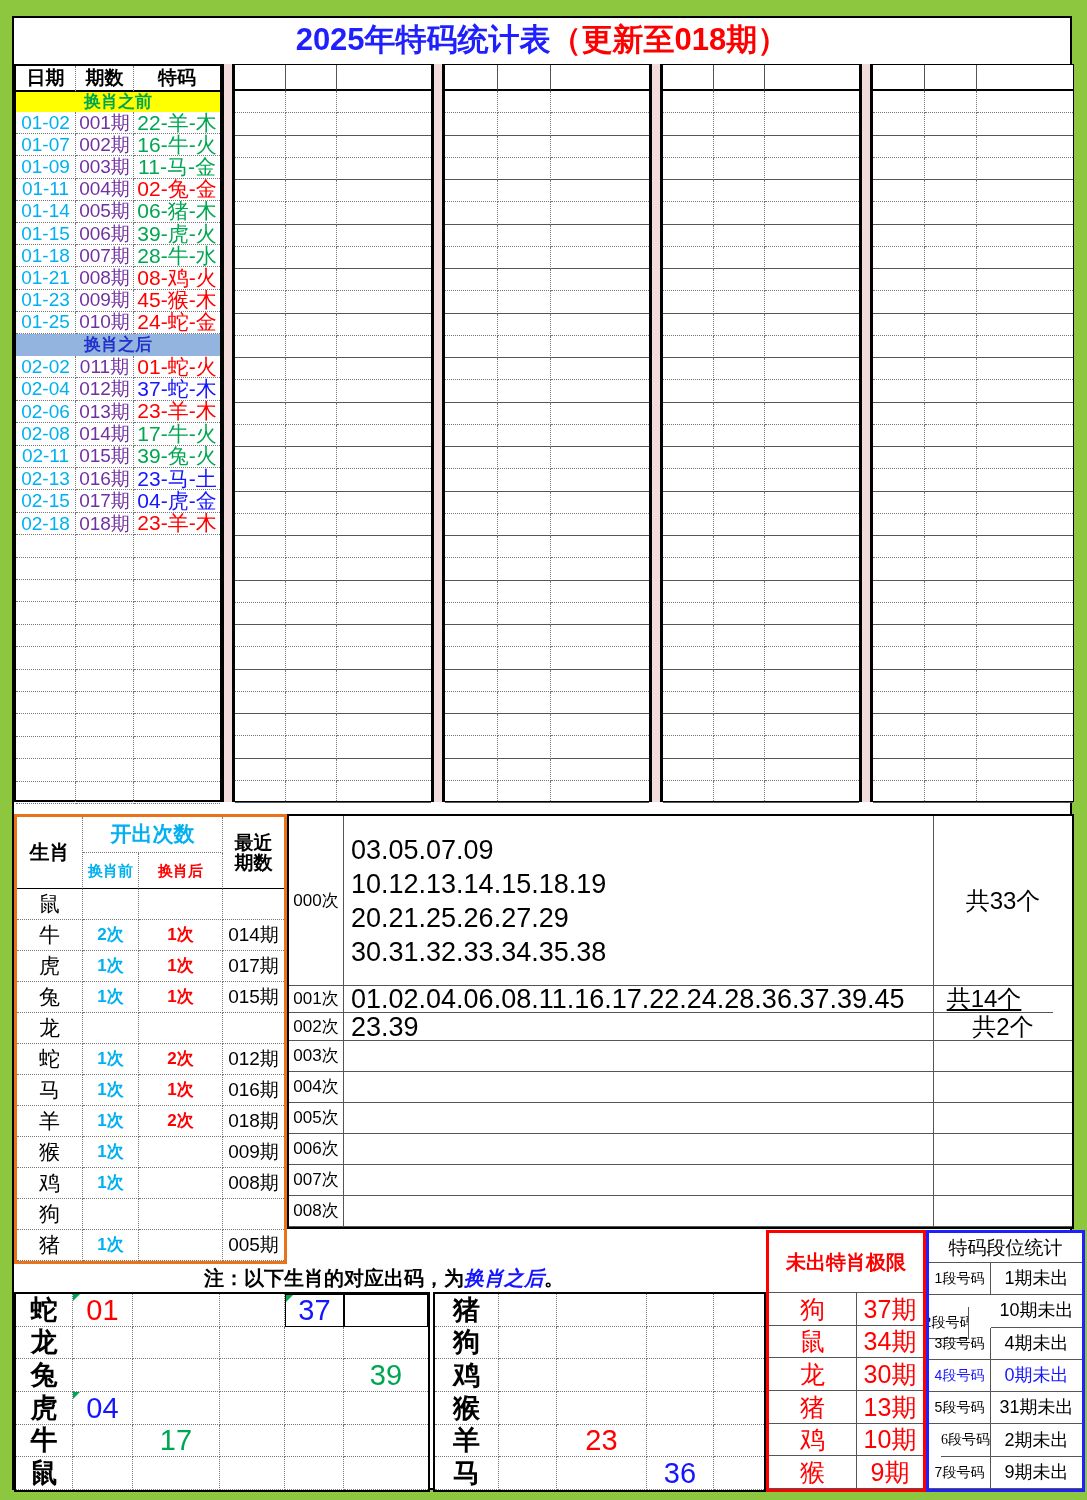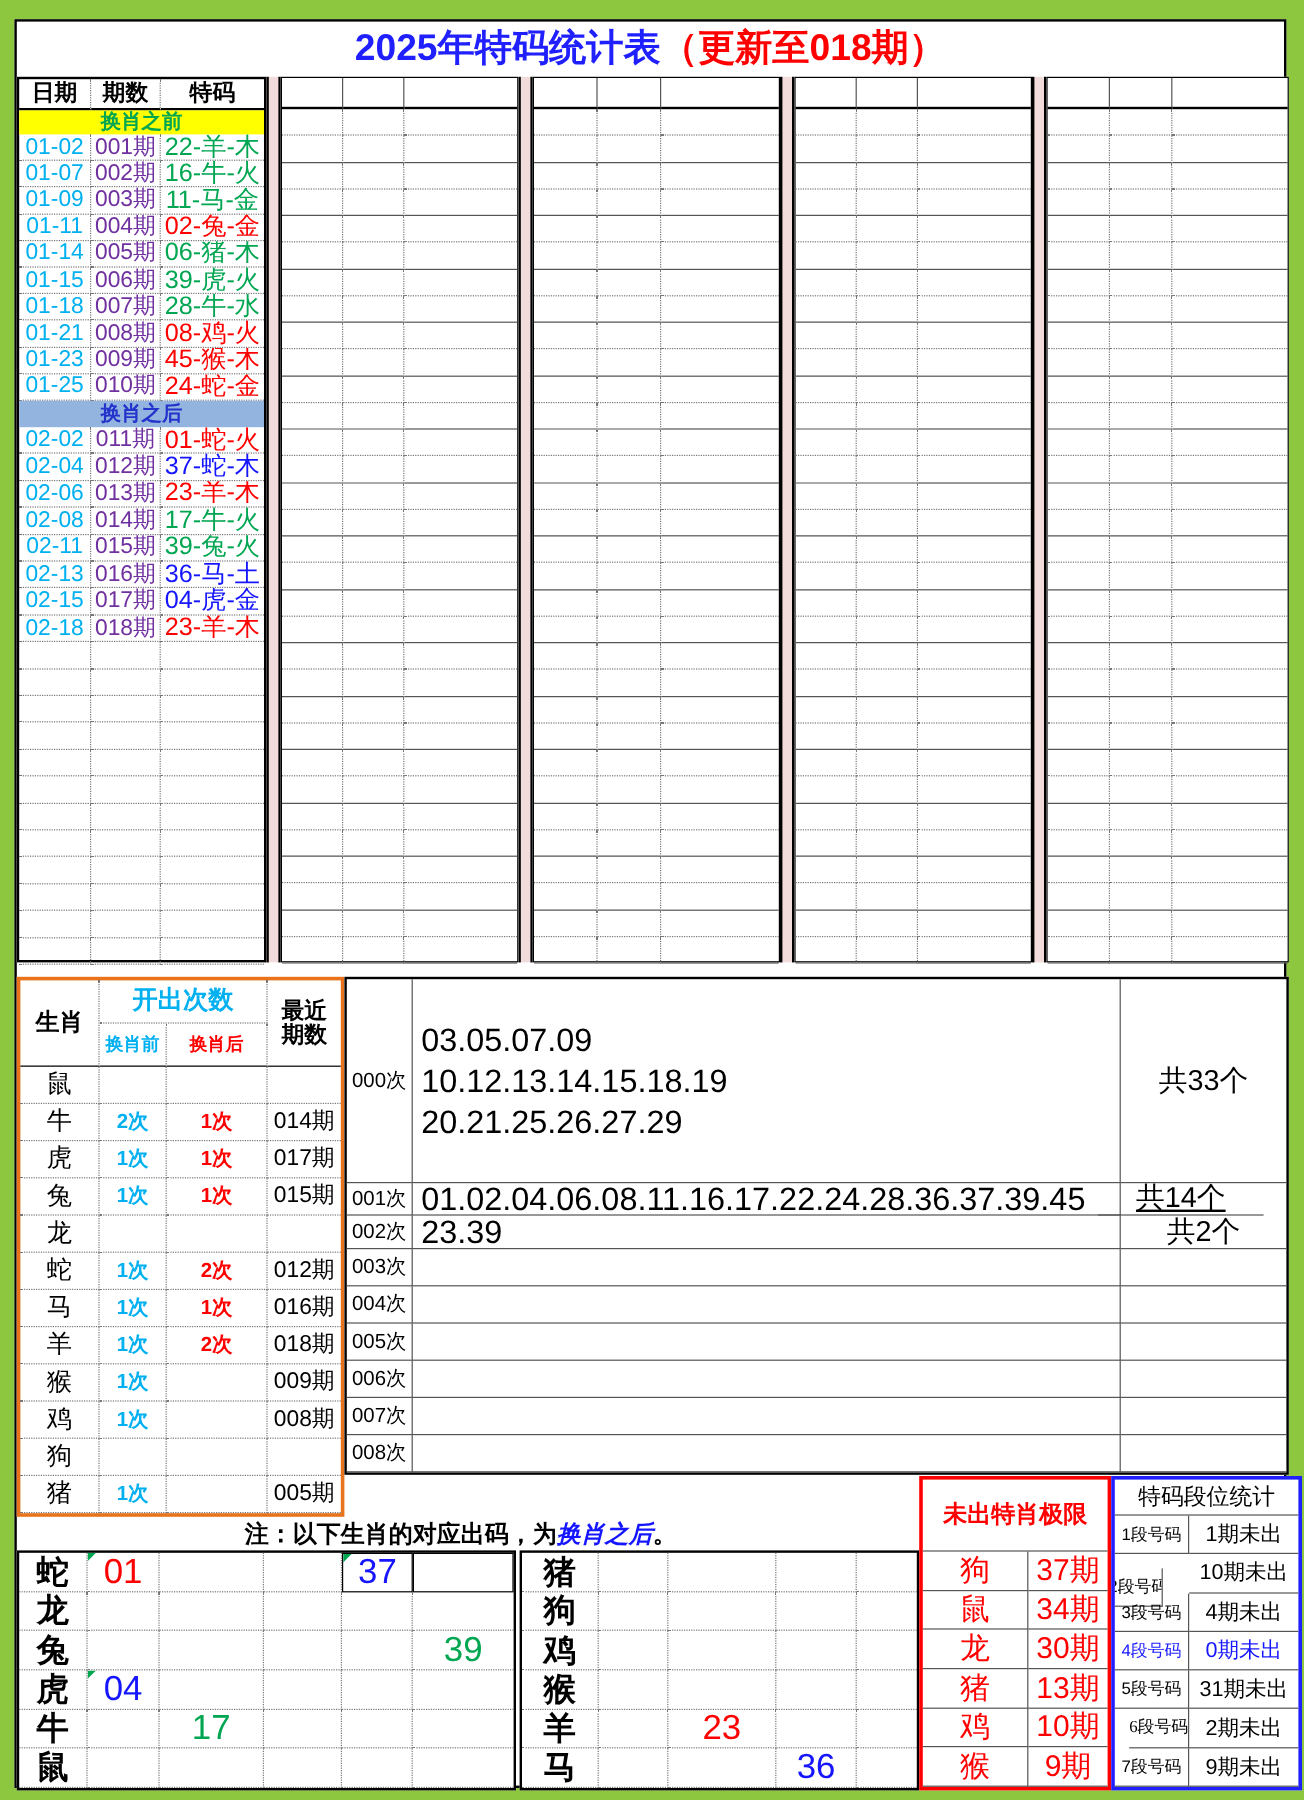--- a/index.html
+++ b/index.html
@@ -93,21 +93,21 @@
         <div class="cell c-purple f19 br-d bb-d" style="left: 60px; top: 334.8px; width: 58px; height: 22.4px;">013期</div>
         <div class="cell f21 bb-d c-red" style="left: 118px; top: 334.8px; width: 86px; height: 22.4px;">23-羊-木</div>
         <div class="cell c-cyan f19 br-d bb-d" style="left: 0px; top: 357.2px; width: 60px; height: 22.4px;">02-08</div>
         <div class="cell c-purple f19 br-d bb-d" style="left: 60px; top: 357.2px; width: 58px; height: 22.4px;">014期</div>
         <div class="cell f21 bb-d c-green" style="left: 118px; top: 357.2px; width: 86px; height: 22.4px;">17-牛-火</div>
         <div class="cell c-cyan f19 br-d bb-d" style="left: 0px; top: 379.6px; width: 60px; height: 22.4px;">02-11</div>
         <div class="cell c-purple f19 br-d bb-d" style="left: 60px; top: 379.6px; width: 58px; height: 22.4px;">015期</div>
         <div class="cell f21 bb-d c-green" style="left: 118px; top: 379.6px; width: 86px; height: 22.4px;">39-兔-火</div>
         <div class="cell c-cyan f19 br-d bb-d" style="left: 0px; top: 402px; width: 60px; height: 22.4px;">02-13</div>
         <div class="cell c-purple f19 br-d bb-d" style="left: 60px; top: 402px; width: 58px; height: 22.4px;">016期</div>
-        <div class="cell f21 bb-d c-blue" style="left: 118px; top: 402px; width: 86px; height: 22.4px;">36-马-土</div>
+        <div class="cell f21 bb-d c-blue" style="left: 118px; top: 402px; width: 86px; height: 22.4px;">23-马-土</div>
         <div class="cell c-cyan f19 br-d bb-d" style="left: 0px; top: 424.4px; width: 60px; height: 22.4px;">02-15</div>
         <div class="cell c-purple f19 br-d bb-d" style="left: 60px; top: 424.4px; width: 58px; height: 22.4px;">017期</div>
         <div class="cell f21 bb-d c-blue" style="left: 118px; top: 424.4px; width: 86px; height: 22.4px;">04-虎-金</div>
         <div class="cell c-cyan f19 br-d bb-d" style="left: 0px; top: 446.8px; width: 60px; height: 22.4px;">02-18</div>
         <div class="cell c-purple f19 br-d bb-d" style="left: 60px; top: 446.8px; width: 58px; height: 22.4px;">018期</div>
         <div class="cell f21 bb-d c-red" style="left: 118px; top: 446.8px; width: 86px; height: 22.4px;">23-羊-木</div>
         <div class="cell br-d bb-d" style="left: 0px; top: 469.2px; width: 60px; height: 22.4px;"></div>
         <div class="cell br-d bb-d" style="left: 60px; top: 469.2px; width: 58px; height: 22.4px;"></div>
         <div class="cell bb-d" style="left: 118px; top: 469.2px; width: 86px; height: 22.4px;"></div>
         <div class="cell br-d bb-d" style="left: 0px; top: 491.6px; width: 60px; height: 22.4px;"></div>
@@ -200,20 +200,21 @@
         <div class="cell bold f17 c-cyan br-d bb-d" style="left: 66px; top: 413px; width: 56px; height: 31px;">1次</div>
         <div class="cell bold f17 c-red br-d bb-d" style="left: 122px; top: 413px; width: 84px; height: 31px;"></div>
         <div class="cell f19 bb-d" style="left: 206px; top: 413px; width: 61px; height: 31px;">005期</div>
       </div>
     <div id="midRight" class="tbl" style="left:273px;top:796px;width:787px;height:415px">
         <div class="cell f17 br-s1 bb-s1" style="left: 0px; top: 0px; width: 55px; height: 170px;">000次</div>
         <div class="cell nums br-s1 bb-s1" style="left: 55px; top: 0px; width: 590px; height: 170px;">
           <span>03.05.07.09</span>
           <span>10.12.13.14.15.18.19</span>
           <span>20.21.25.26.27.29</span>
+          <span>30.31.32.33.34.35.38</span>
         </div>
         <div class="cell f24 bb-s1" style="left: 645px; top: 0px; width: 138px; height: 170px;">共33个</div>
         <div class="cell f17 br-s1 bb-s1" style="left: 0px; top: 170px; width: 55px; height: 27px;">001次</div>
         <div class="cell nums br-s1 bb-s1" style="left: 55px; top: 170px; width: 590px; height: 27px;">
           <span>01.02.04.06.08.11.16.17.22.24.28.36.37.39.45</span>
         </div>
         <div class="cell f24 bb-s1" style="left: 626px; top: 170px; width: 138px; height: 27px; text-decoration: underline;">共14个</div>
         <div class="cell f17 br-s1 bb-s1" style="left: 0px; top: 197px; width: 55px; height: 28px;">002次</div>
         <div class="cell nums br-s1 bb-s1" style="left: 55px; top: 197px; width: 590px; height: 28px;">
           <span>23.39</span>

